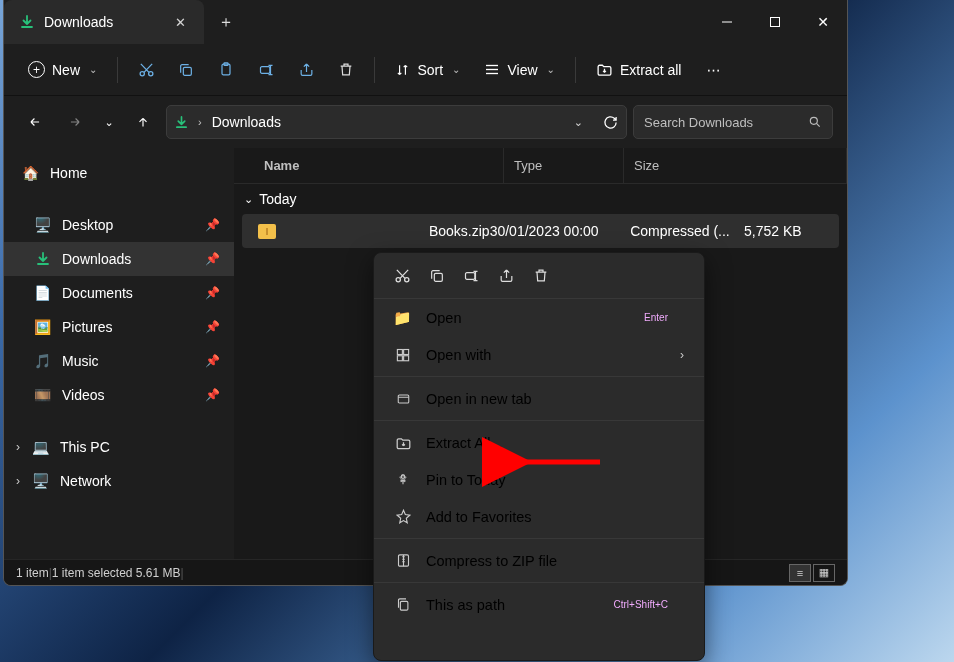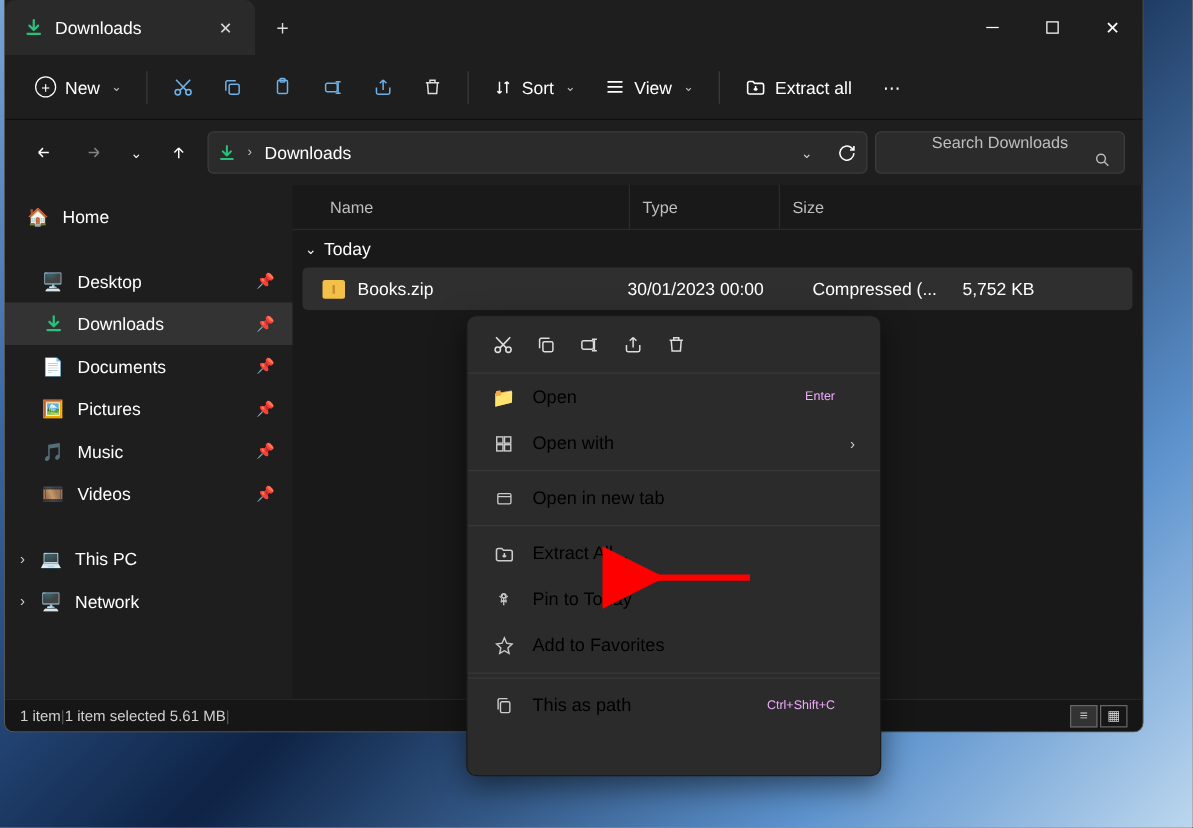--- a/index.html
+++ b/index.html
@@ -17,21 +17,21 @@
     --border:#3a3a3a;
     --desktop-blue:#1a5ba8;
   }
   *{box-sizing:border-box;font-family:"Segoe UI",Arial,sans-serif;}
   html,body{margin:0;padding:0;width:954px;height:662px;overflow:hidden;}
   body{
     background:linear-gradient(135deg,#78a5d8 0%,#3b6aa8 20%, #0e2345 50%, #5c92cd 80%, #bcd7ee 100%);
     display:flex;align-items:flex-start;justify-content:flex-start;
   }
   .window{
-    width:912px;height:586px;margin:0 0 0 3px;
+    width:845px;height:586px;margin:0 0 0 3px;
     background:var(--bg);
     border:1px solid #555;border-top:none;border-radius:0 0 8px 8px;
     display:flex;flex-direction:column;overflow:hidden;color:var(--text);
     position:relative;
   }
   
   
   .titlebar{height:44px;background:var(--bg);display:flex;align-items:center;}
   .tab{height:44px;display:flex;align-items:center;gap:10px;padding:0 18px 0 16px;background:#2a2a2a;border-radius:8px 8px 0 0;min-width:200px;font-size:14px;}
   .tab .tab-icon{color:var(--accent);font-size:15px;}
@@ -49,46 +49,46 @@
   .chev{font-size:10px;opacity:.7;margin-left:2px;}
   .circle-plus{display:inline-flex;width:17px;height:17px;border:1.3px solid #fff;border-radius:50%;align-items:center;justify-content:center;font-size:12px;line-height:1;}
   
   
   .navbar{height:52px;background:var(--bg);display:flex;align-items:center;gap:6px;padding:0 14px;}
   .navbtn{width:34px;height:34px;display:flex;align-items:center;justify-content:center;border-radius:5px;color:#fff;font-size:15px;}
   .addressbar{flex:1;height:34px;background:#2b2b2b;border:1px solid #3c3c3c;border-radius:5px;display:flex;align-items:center;padding:0 8px;gap:10px;font-size:14px;}
   .addressbar .addr-icon{color:var(--accent);font-size:14px;}
   .addressbar .down-car{margin-left:auto;font-size:11px;opacity:.8;}
   .addressbar .refresh{margin-left:10px;font-size:14px;}
-  .searchbar{width:200px;height:34px;background:#2b2b2b;border:1px solid #3c3c3c;border-radius:5px;display:flex;align-items:center;padding:0 10px;font-size:13px;color:var(--text-dim);flex-direction:column;}
+  .searchbar{width:200px;height:34px;background:#2b2b2b;border:1px solid #3c3c3c;border-radius:5px;display:flex;align-items:center;padding:0 10px;font-size:13px;color:var(--text-dim);}
   .searchbar .srch{margin-left:auto;font-size:13px;}
   
   
   .main{flex:1;display:flex;min-height:0;}
   .sidebar{width:230px;background:var(--bg);display:flex;flex-direction:column;padding-top:8px;font-size:14px;}
   .side-item{height:34px;display:flex;align-items:center;gap:10px;padding:0 18px 0 18px;position:relative;}
   .side-item.indent{padding-left:30px;}
   .side-item.sel{background:#333;}
   .side-item .pin{position:absolute;right:14px;font-size:12px;color:#9a9a9a;}
   .side-item .ic{width:18px;display:inline-flex;justify-content:center;font-size:14px;}
   .side-gap{height:18px;}
   .side-expand{width:28px;height:34px;display:flex;align-items:center;justify-content:center;font-size:12px;color:#ccc;}
   .side-row{display:flex;align-items:center;}
   
   .content{flex:1;background:var(--bg-dark);display:flex;flex-direction:column;min-width:0;}
   .colhead{height:36px;display:flex;align-items:center;border-bottom:1px solid #2a2a2a;font-size:13px;color:var(--text-dim);}
   .col{padding:0 10px;border-right:1px solid #2a2a2a;height:100%;display:flex;align-items:center;}
-  .col.name{width:270px;padding-left:30px;}
+  .col.name{width:270px;padding-left:30px;font-weight:bold;}
   .col.date{width:148px;}
   .col.type{width:120px;}
   .col.size{flex:1;}
   .group{height:30px;display:flex;align-items:center;gap:6px;padding-left:10px;font-size:14px;}
   .group .car{font-size:11px;}
   .row{height:34px;display:flex;align-items:center;font-size:14px;background:#2f2f2f;border-radius:4px;margin:0 8px;}
-  .row .name{width:260px;display:flex;align-items:center;gap:10px;padding-left:16px;}
+  .row .name{width:260px;display:flex;align-items:center;gap:10px;padding-left:16px;justify-content:space-between;}
   .row .zip-icon{width:18px;height:15px;background:#f3c04a;border-radius:2px;display:inline-flex;align-items:center;justify-content:center;}
   .row .date{width:148px;}
   .row .type{width:120px;}
   .row .size{width:100px;}
   
   
   .statusbar{height:26px;background:#161616;display:flex;align-items:center;padding:0 12px;font-size:12px;color:#d0d0d0;gap:0;border-top:1px solid #262626;}
   .statusbar .sep2{color:#555;}
   .statusbar .viewsw{margin-left:auto;display:flex;gap:2px;}
   .statusbar .viewsw div{width:22px;height:18px;border:1px solid #666;display:flex;align-items:center;justify-content:center;font-size:11px;}
@@ -452,20 +452,29 @@
   </div>
   <div class="ctx-item">
     <span class="ic">
         <svg width="15" height="15" viewBox="0 0 24 24" fill="none" stroke="#ccc" stroke-width="1.8">
           <path d="M12 2l2.9 6.9L22 10l-5.5 4.9L18 22l-6-3.5L6 22l1.5-7.1L2 10l7.1-1.1z"></path>
         </svg>
       </span>
     <span>Add to Favorites</span>
   </div>
   <div class="ctx-sep"></div>
+  <div class="ctx-item">
+    <span class="ic">
+        <svg width="15" height="15" viewBox="0 0 24 24" fill="none" stroke="#ccc" stroke-width="1.8">
+          <rect x="4" y="3" width="16" height="18" rx="2"></rect>
+          <path d="M12 3v18M10 6h4M10 10h4M10 14h4"></path>
+        </svg>
+      </span>
+    <span>Compress to ZIP file</span>
+  </div>
   <div class="ctx-sep"></div>
   <div class="ctx-item">
     <span class="ic">
         <svg width="15" height="15" viewBox="0 0 24 24" fill="none" stroke="#ccc" stroke-width="1.8">
           <rect x="7" y="7" width="12" height="14" rx="2"></rect>
           <path d="M4 17V5a2 2 0 0 1 2-2h10"></path>
         </svg>
       </span>
     <span>This as path</span>
     <span class="shortcut">Ctrl+Shift+C</span>

